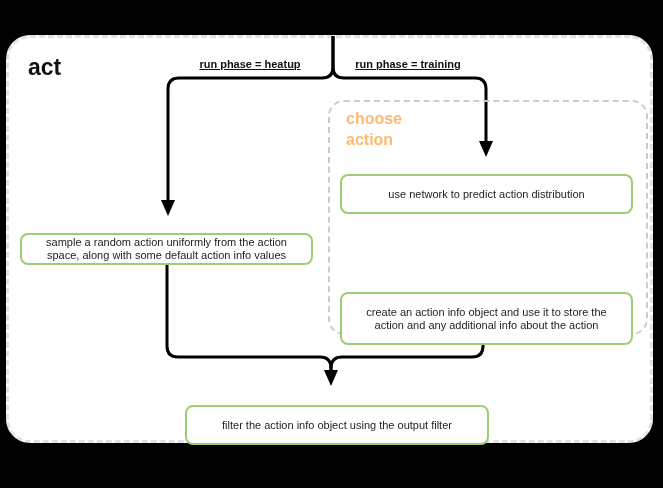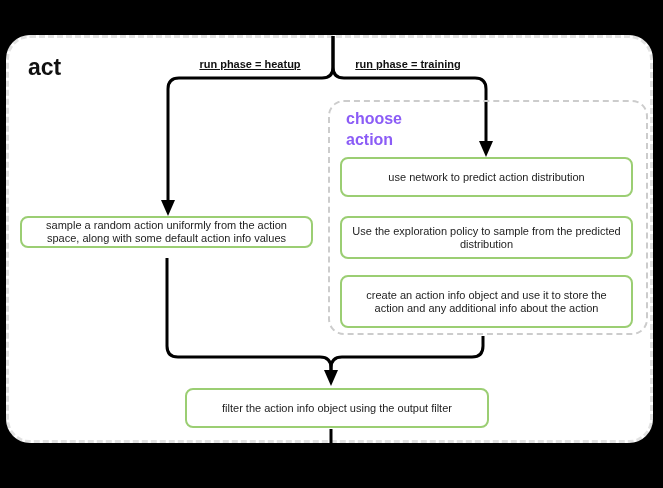--- a/index.html
+++ b/index.html
@@ -56,36 +56,37 @@
     box-sizing: border-box;
     background: transparent;
   }
   .group-title {
     position: absolute;
     left: 16px; top: 6px;
     width: 84px;
     font-size: 16px;
     font-weight: bold;
     line-height: 21px;
-    color: #8b5cf6;
+    color: #fdba74;
   }
   .node {
     position: absolute;
     border: 2.5px solid #9bce73;
     border-radius: 8px;
     background: #ffffff;
     box-sizing: border-box;
     display: flex;
     align-items: center;
     justify-content: center;
     text-align: center;
     font-size: 11px;
     line-height: 13px;
     color: #1d1d1d;
     padding: 2px 10px;
+    margin-top: 17px;
   }
   .node.sample { left: 20px;  top: 216px; width: 293px; height: 32px; }
   .node.predict{ left: 340px; top: 157px; width: 293px; height: 40px; }
   .node.explore{ left: 340px; top: 216px; width: 293px; height: 43px; }
   .node.info   { left: 340px; top: 275px; width: 293px; height: 53px; }
   .node.filter { left: 185px; top: 388px; width: 304px; height: 40px; }
 </style>
 </head>
 <body>
 
@@ -115,19 +116,18 @@
   <div class="edge-label training">run phase = training</div>
 
   <div class="group-box">
     <div class="group-title">choose action</div>
   </div>
 
   <div class="node sample">sample a random action uniformly from the action space, along with some default action info values</div>
 
   <div class="node predict">use network to predict action distribution</div>
 
-  <div class="node explore">Use the exploration policy to sample from the predicted distribution</div>
 
   <div class="node info">create an action info object and use it to store the action and any additional info about the action</div>
 
   <div class="node filter">filter the action info object using the output filter</div>
 
 </div>
 
 </body></html>

